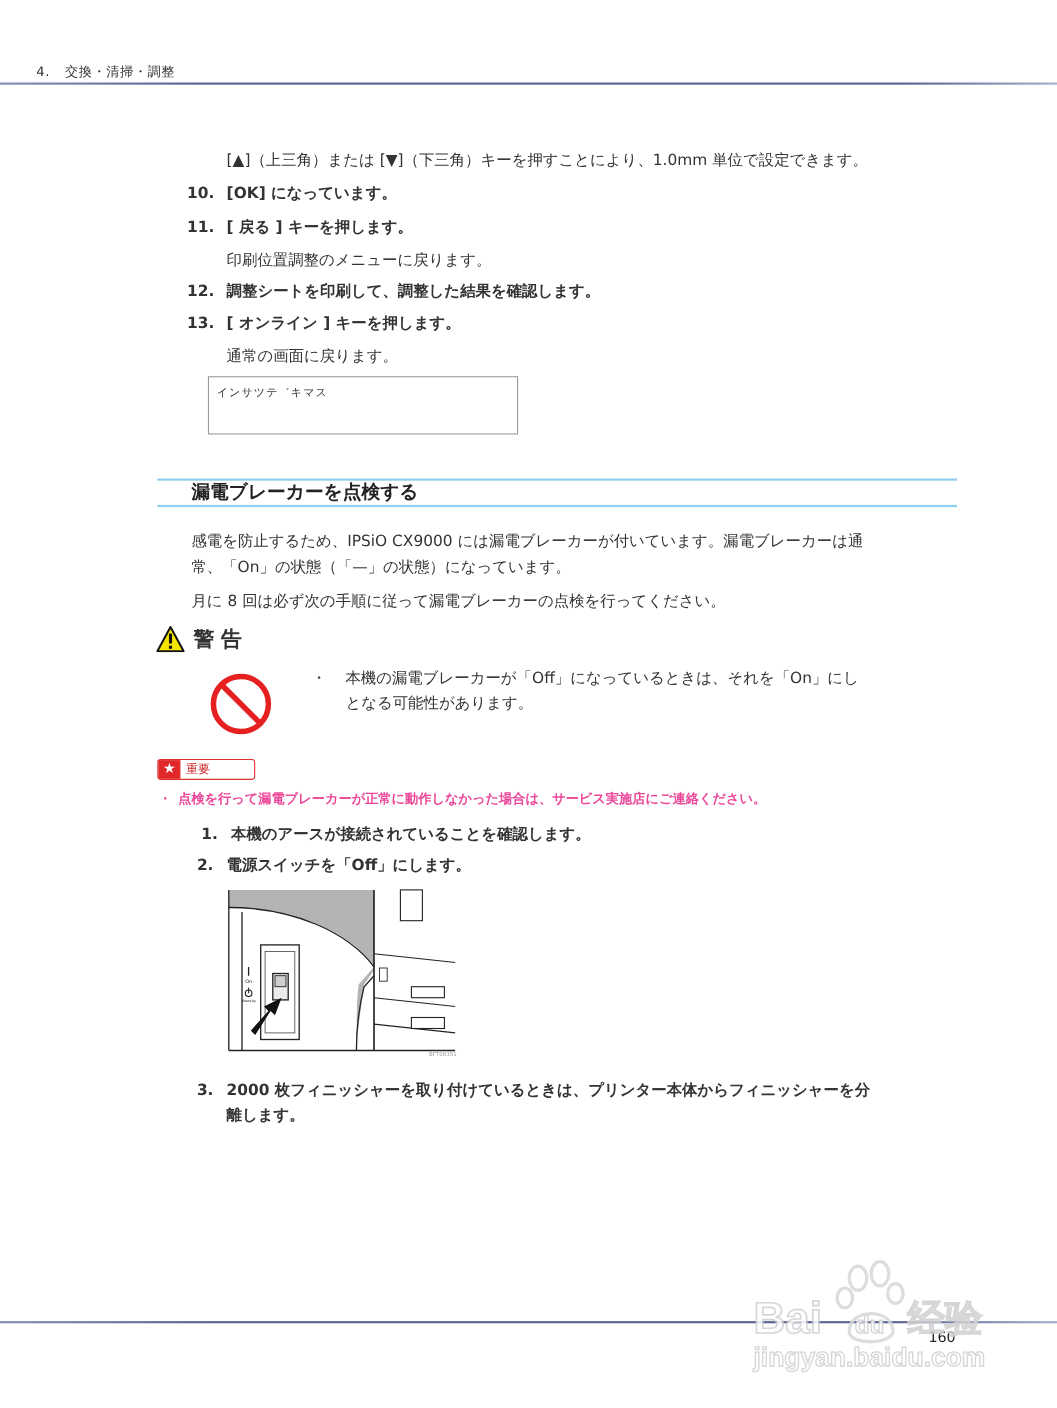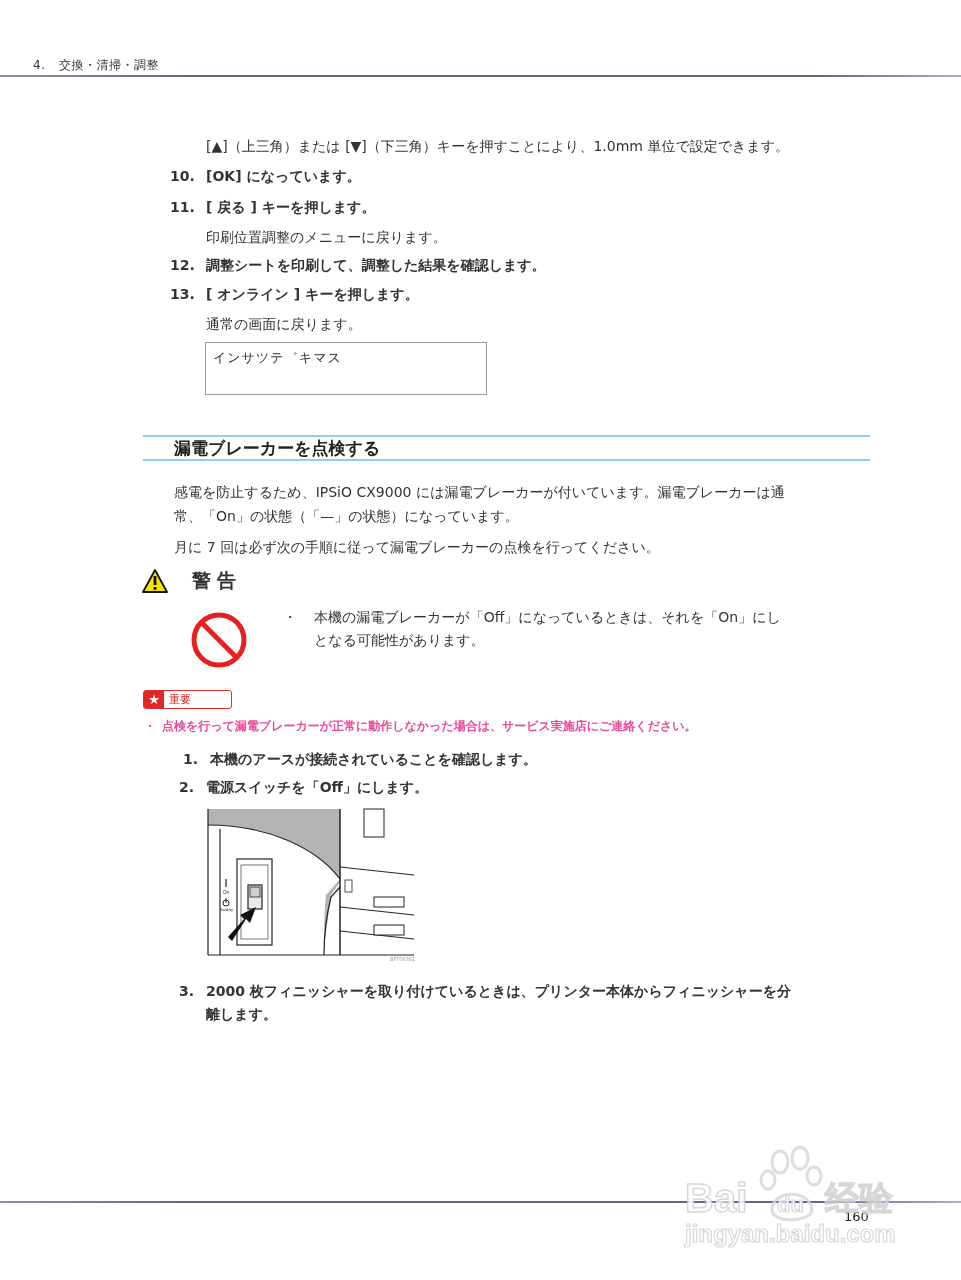--- a/index.html
+++ b/index.html
@@ -11,29 +11,29 @@
   .header-text { left:33px; top:57px; font-size:12px; color:#333; letter-spacing:0.5px; }
   .header-text .num { display:inline-block; width:26px; }
   .rule-top { left:0; top:75px; width:961px; height:2px; background:linear-gradient(to right,#8890b8,#5c6494 20%,#5c6494 85%,#aab0cc); }
   .rule-bottom { left:0; top:1201px; width:961px; height:2px; background:linear-gradient(to right,#8890b8,#5c6494 20%,#5c6494 85%,#aab0cc); }
   .page-num { left:844px; top:1209px; font-size:13px; color:#222; }
 
   .body-text { font-size:14px; color:#333; line-height:20px; }
   .step { font-size:14px; font-weight:bold; color:#333; line-height:20px; }
   .step .n { display:inline-block; width:36px; text-align:left; }
 
-  .lcd { left:205px; top:342px; width:282px; height:53px; border:1px solid #999; box-sizing:border-box; padding:4px 7px; font-size:13px; line-height:22px; color:#333; letter-spacing:1px; }
+  .lcd { left:189px; top:342px; width:282px; height:53px; border:1px solid #999; box-sizing:border-box; padding:4px 7px; font-size:10px; line-height:22px; color:#333; letter-spacing:1px; }
   .lcd div { white-space:pre; }
 
   .sec-line1 { left:143px; top:435px; width:727px; height:2px; background:#8ccff0; }
   .sec-line2 { left:143px; top:459px; width:727px; height:2px; background:#8ccff0; }
   .sec-title { left:174px; top:437px; font-size:17px; font-weight:bold; color:#222; line-height:22px; }
 
   .warn-head { left:142px; top:568px; height:26px; display:flex; align-items:center; }
-  .warn-head .label { font-size:19px; font-weight:bold; color:#333; margin-left:24px; letter-spacing:6px; }
+  .warn-head .label { font-size:19px; font-weight:bold; color:#333; margin-left:8px; letter-spacing:6px; }
 
   .prohibit { left:190px; top:611px; width:58px; height:58px; }
   .warn-text { left:283px; top:606px; width:560px; font-size:14px; line-height:23px; color:#333; }
   .warn-text .bullet { position:absolute; left:0; top:0; }
   .warn-text .txt { margin-left:31px; }
 
   .important-badge { left:143px; top:690px; width:89px; height:19px; border:1px solid #e03030; border-radius:3px; box-sizing:border-box; display:flex; align-items:stretch; }
   .important-badge .star { width:20px; background:#e02828; color:#fff; display:flex; align-items:center; justify-content:center; font-size:13px; }
   .important-badge .lbl { font-size:11px; color:#d02020; padding-left:5px; line-height:17px; }
   .important-note { left:144px; top:718px; font-size:12px; color:#ec4899; line-height:16px;font-weight:bold; }
@@ -72,21 +72,21 @@
 <div class="abs lcd">
   <div>インサツテ゛キマス</div>
 </div>
 
 <div class="abs sec-line1"></div>
 <div class="abs sec-title">漏電ブレーカーを点検する</div>
 <div class="abs sec-line2"></div>
 
 <div class="abs body-text" style="left:174px; top:482px;">感電を防止するため、IPSiO CX9000 には漏電ブレーカーが付いています。漏電ブレーカーは通</div>
 <div class="abs body-text" style="left:174px; top:506px;">常、「On」の状態（「—」の状態）になっています。</div>
-<div class="abs body-text" style="left:174px; top:537px;">月に 7 回は必ず次の手順に従って漏電ブレーカーの点検を行ってください。</div>
+<div class="abs body-text" style="left:174px; top:537px;">月に 8 回は必ず次の手順に従って漏電ブレーカーの点検を行ってください。</div>
 
 <div class="abs warn-head">
   <svg width="26" height="24" viewBox="0 0 26 24">
     <polygon points="13,1 25,23 1,23" fill="#f5e400" stroke="#111" stroke-width="1.8" stroke-linejoin="round"></polygon>
     <rect x="11.6" y="7" width="2.8" height="9" fill="#111"></rect>
     <rect x="11.6" y="18" width="2.8" height="2.8" fill="#111"></rect>
   </svg>
   <span class="label">警告</span>
 </div>
 

